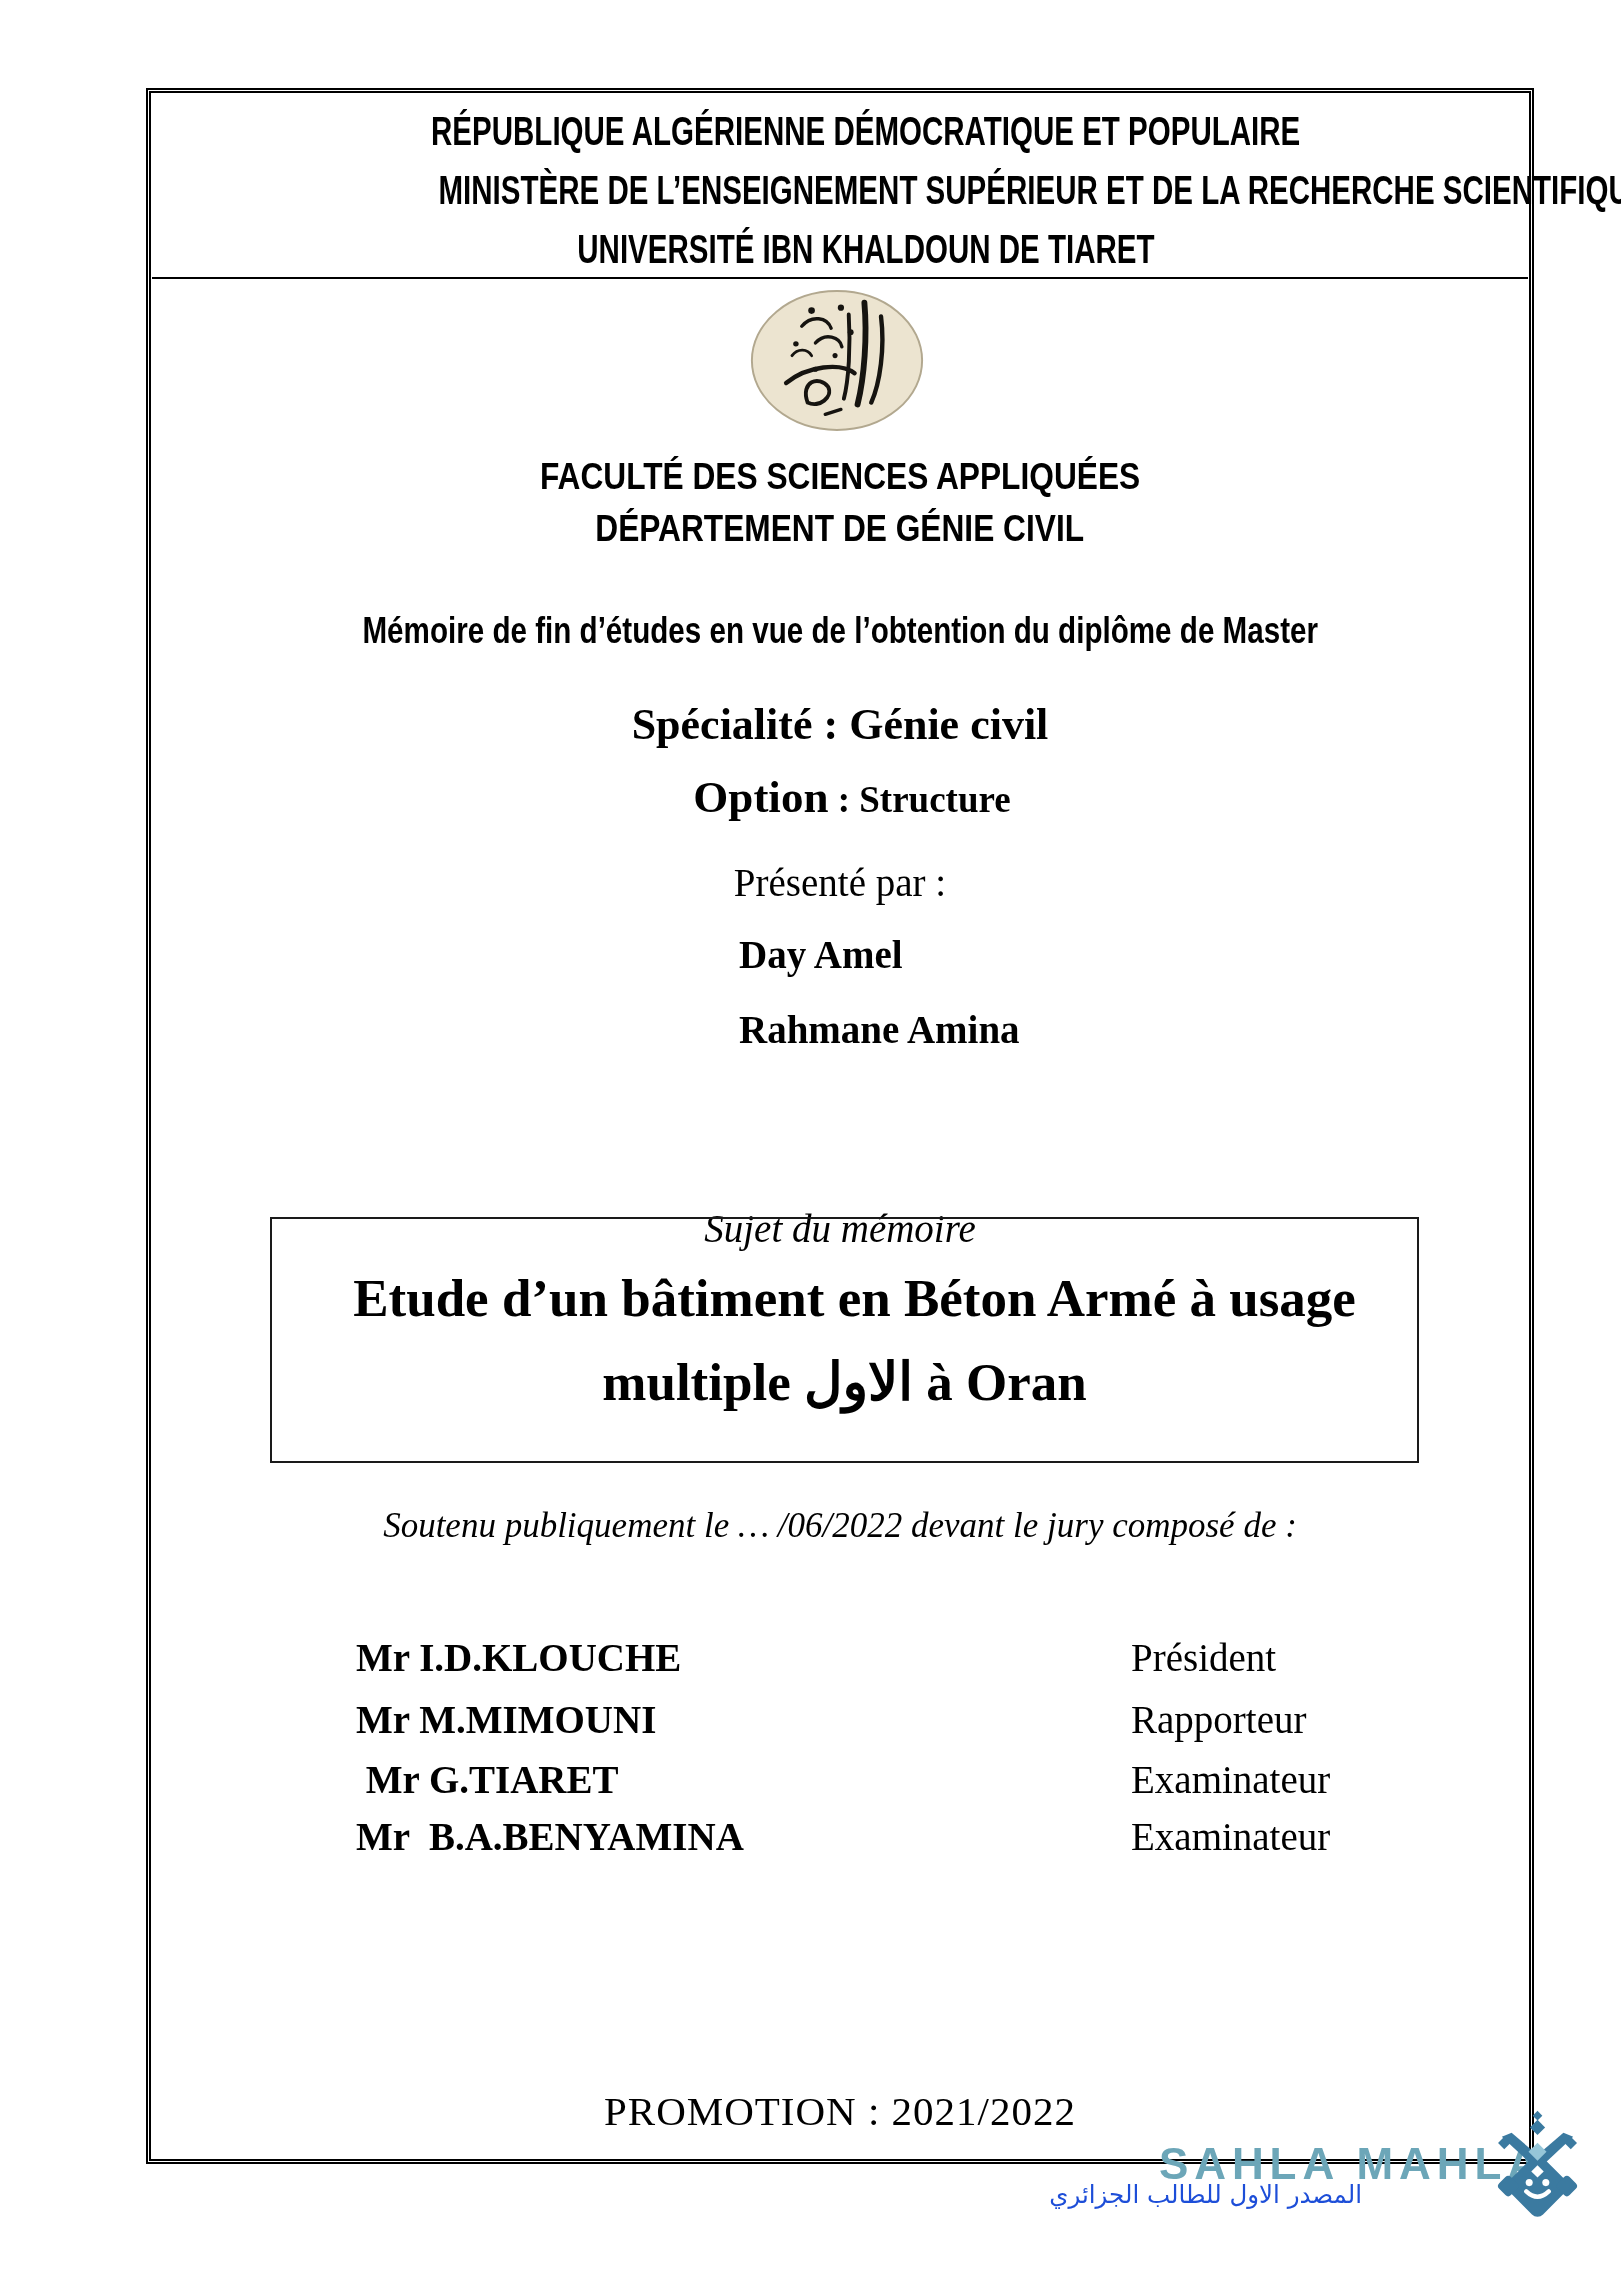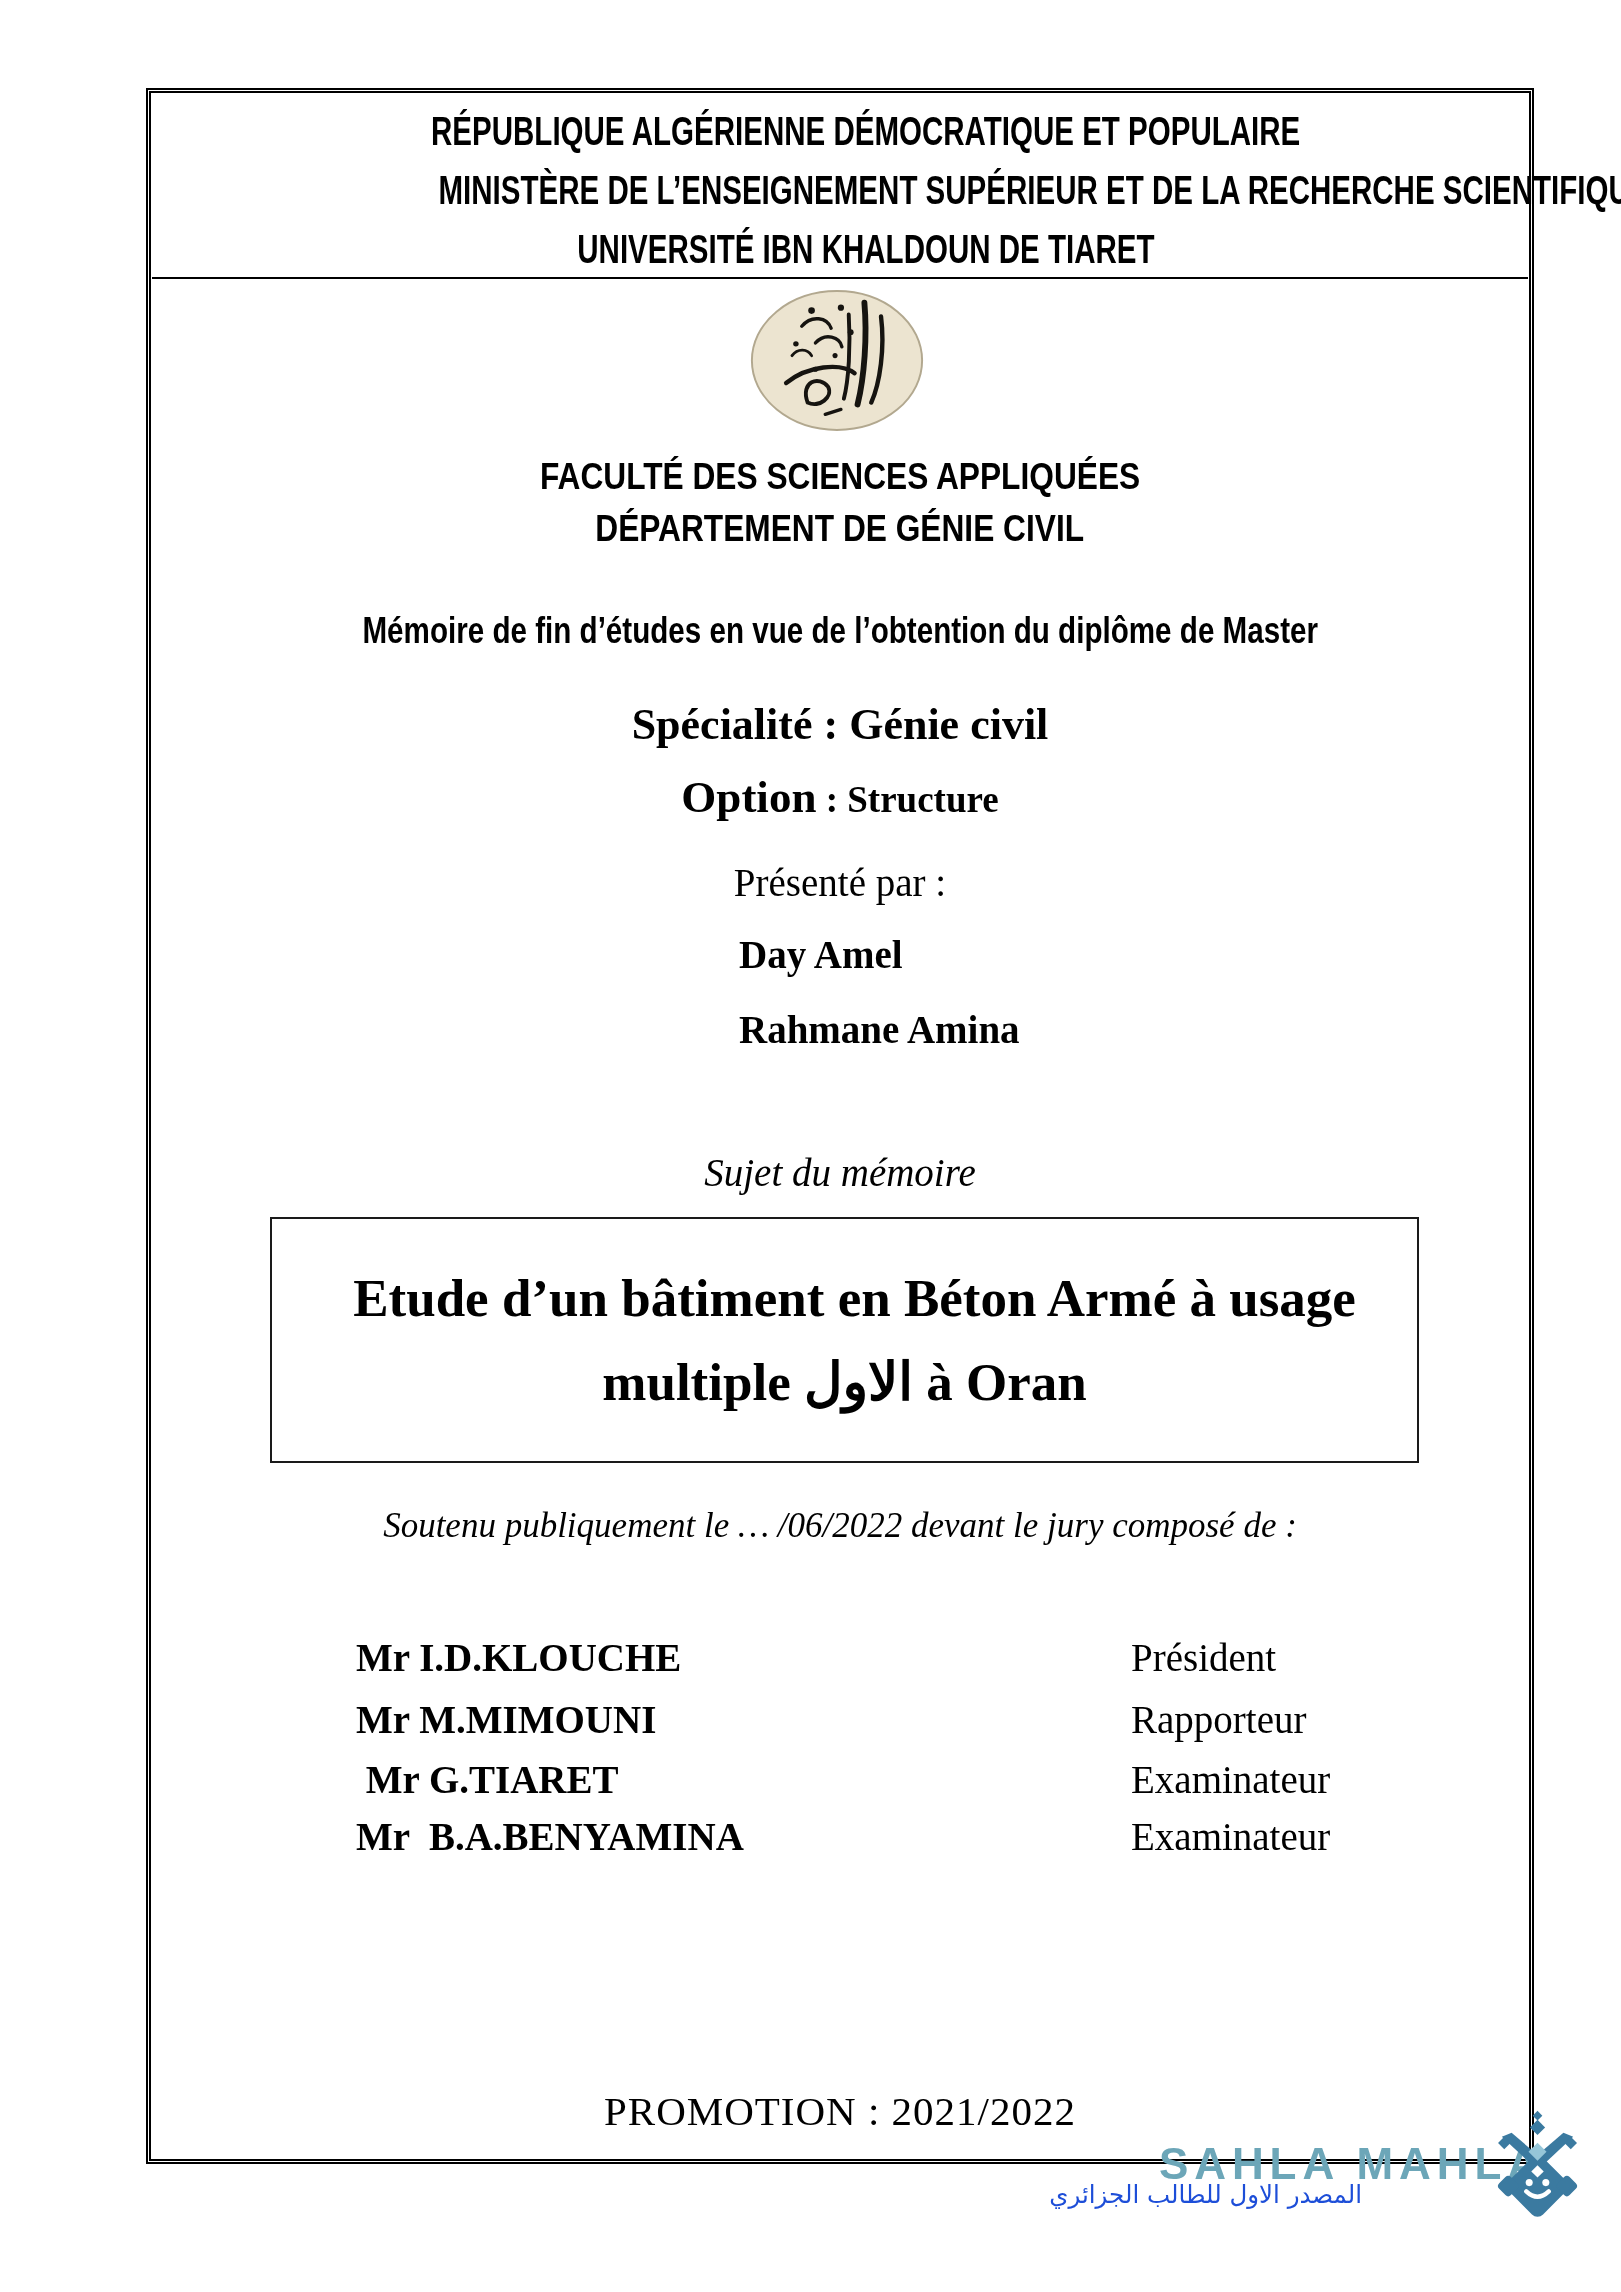--- a/index.html
+++ b/index.html
@@ -92,29 +92,29 @@
     <span class="squish">DÉPARTEMENT DE GÉNIE CIVIL</span>
   </div>
 
   <div class="abs sansline mem" style="top:607px;">
     <span class="squish">Mémoire de fin d’études en vue de l’obtention du diplôme de Master</span>
   </div>
 
   <div class="abs serifline spec" style="top:695px;">
     <span>Spécialité</span><span> : </span><span>Génie civil</span>
   </div>
-  <div class="abs serifline" style="top:770px;line-height:55px;">
+  <div class="abs serifline" style="top:770px;line-height:55px;padding-left:12px;">
     <span class="optlabel">Option</span><span class="optvalue"> : </span><span class="optvalue">Structure</span>
   </div>
 
   <div class="abs serifline presente" style="top:860px;">Présenté par :</div>
   <div class="abs author" style="left:739px;top:933px;">Day Amel</div>
   <div class="abs author" style="left:739px;top:1008px;">Rahmane Amina</div>
 
-  <div class="abs serifline sujet" style="top:1150px;">Sujet du mémoire</div>
+  <div class="abs serifline sujet" style="top:1206px;">Sujet du mémoire</div>
 
   <div class="abs titlebox">
     <div class="titleline" style="margin-top:37px;padding-left:20px;">Etude d’un bâtiment en Béton Armé à usage</div>
     <div class="titleline">multiple الاول à Oran</div>
   </div>
 
   <div class="abs serifline soutenu" style="top:1503px;">Soutenu publiquement le … /06/2022 devant le jury composé de :</div>
 
   <div class="abs jury-name" style="top:1635px;">Mr I.D.KLOUCHE</div>
   <div class="abs jury-role" style="top:1635px;">Président</div>

